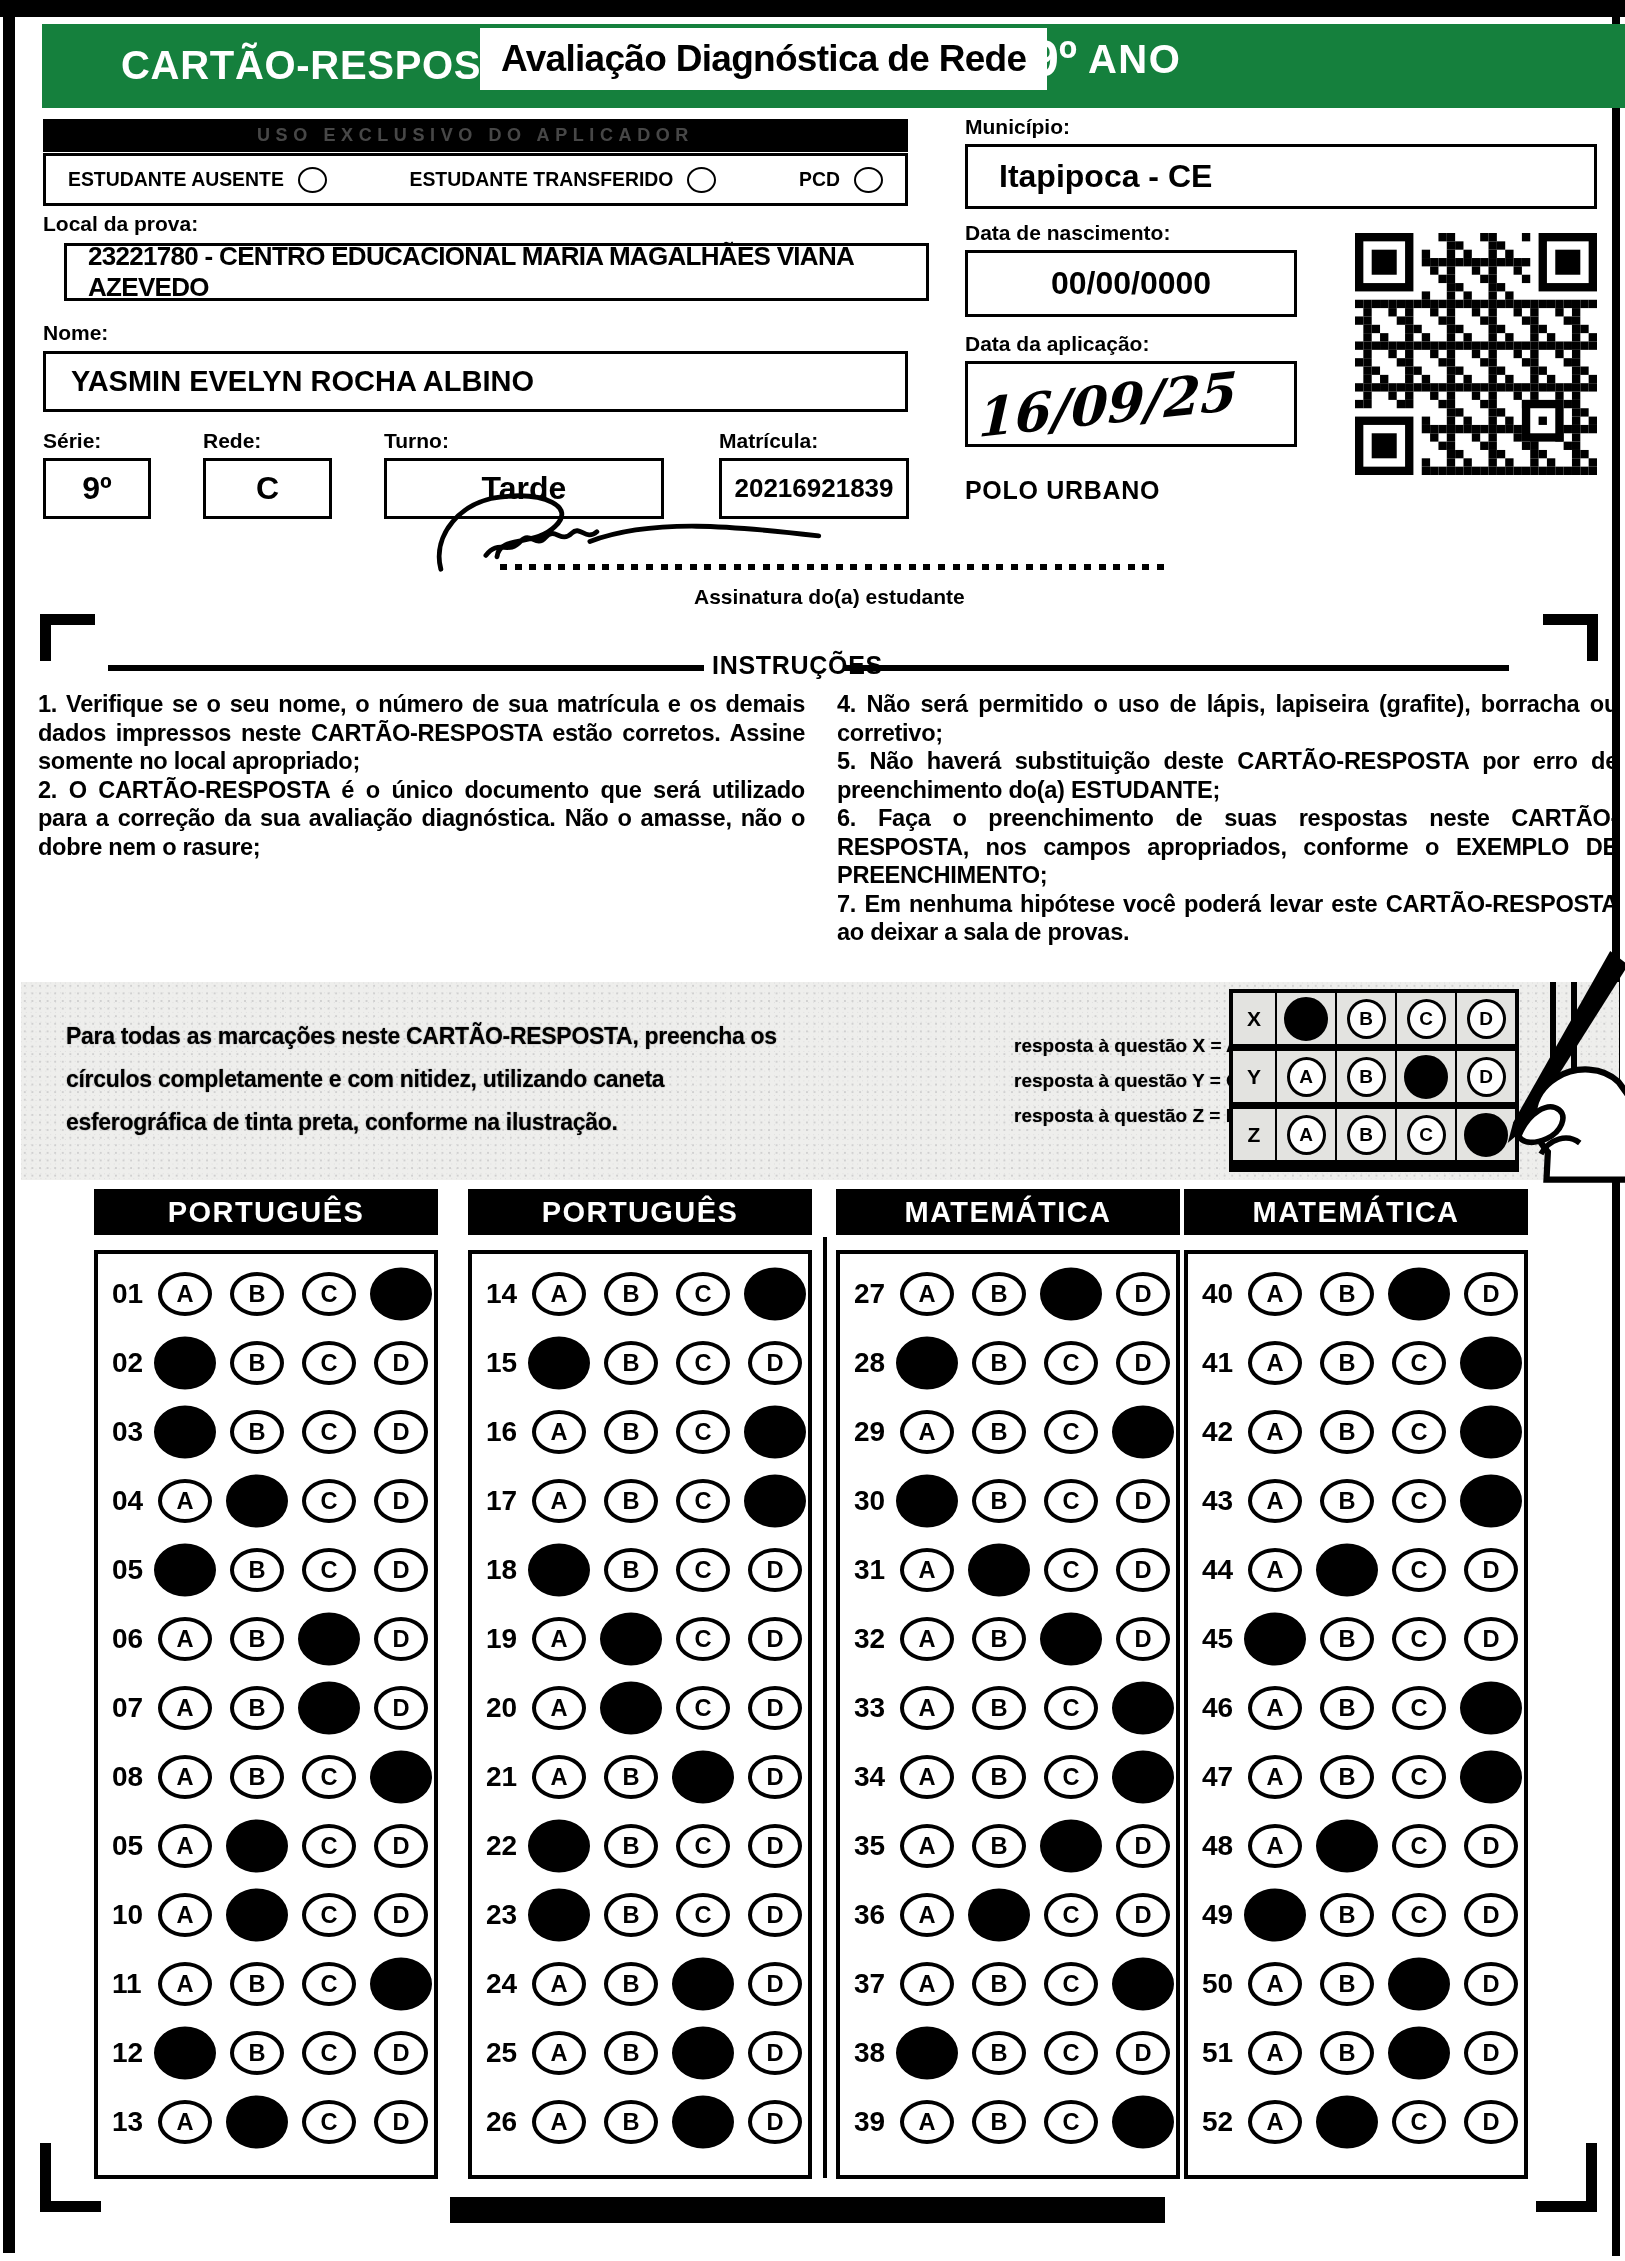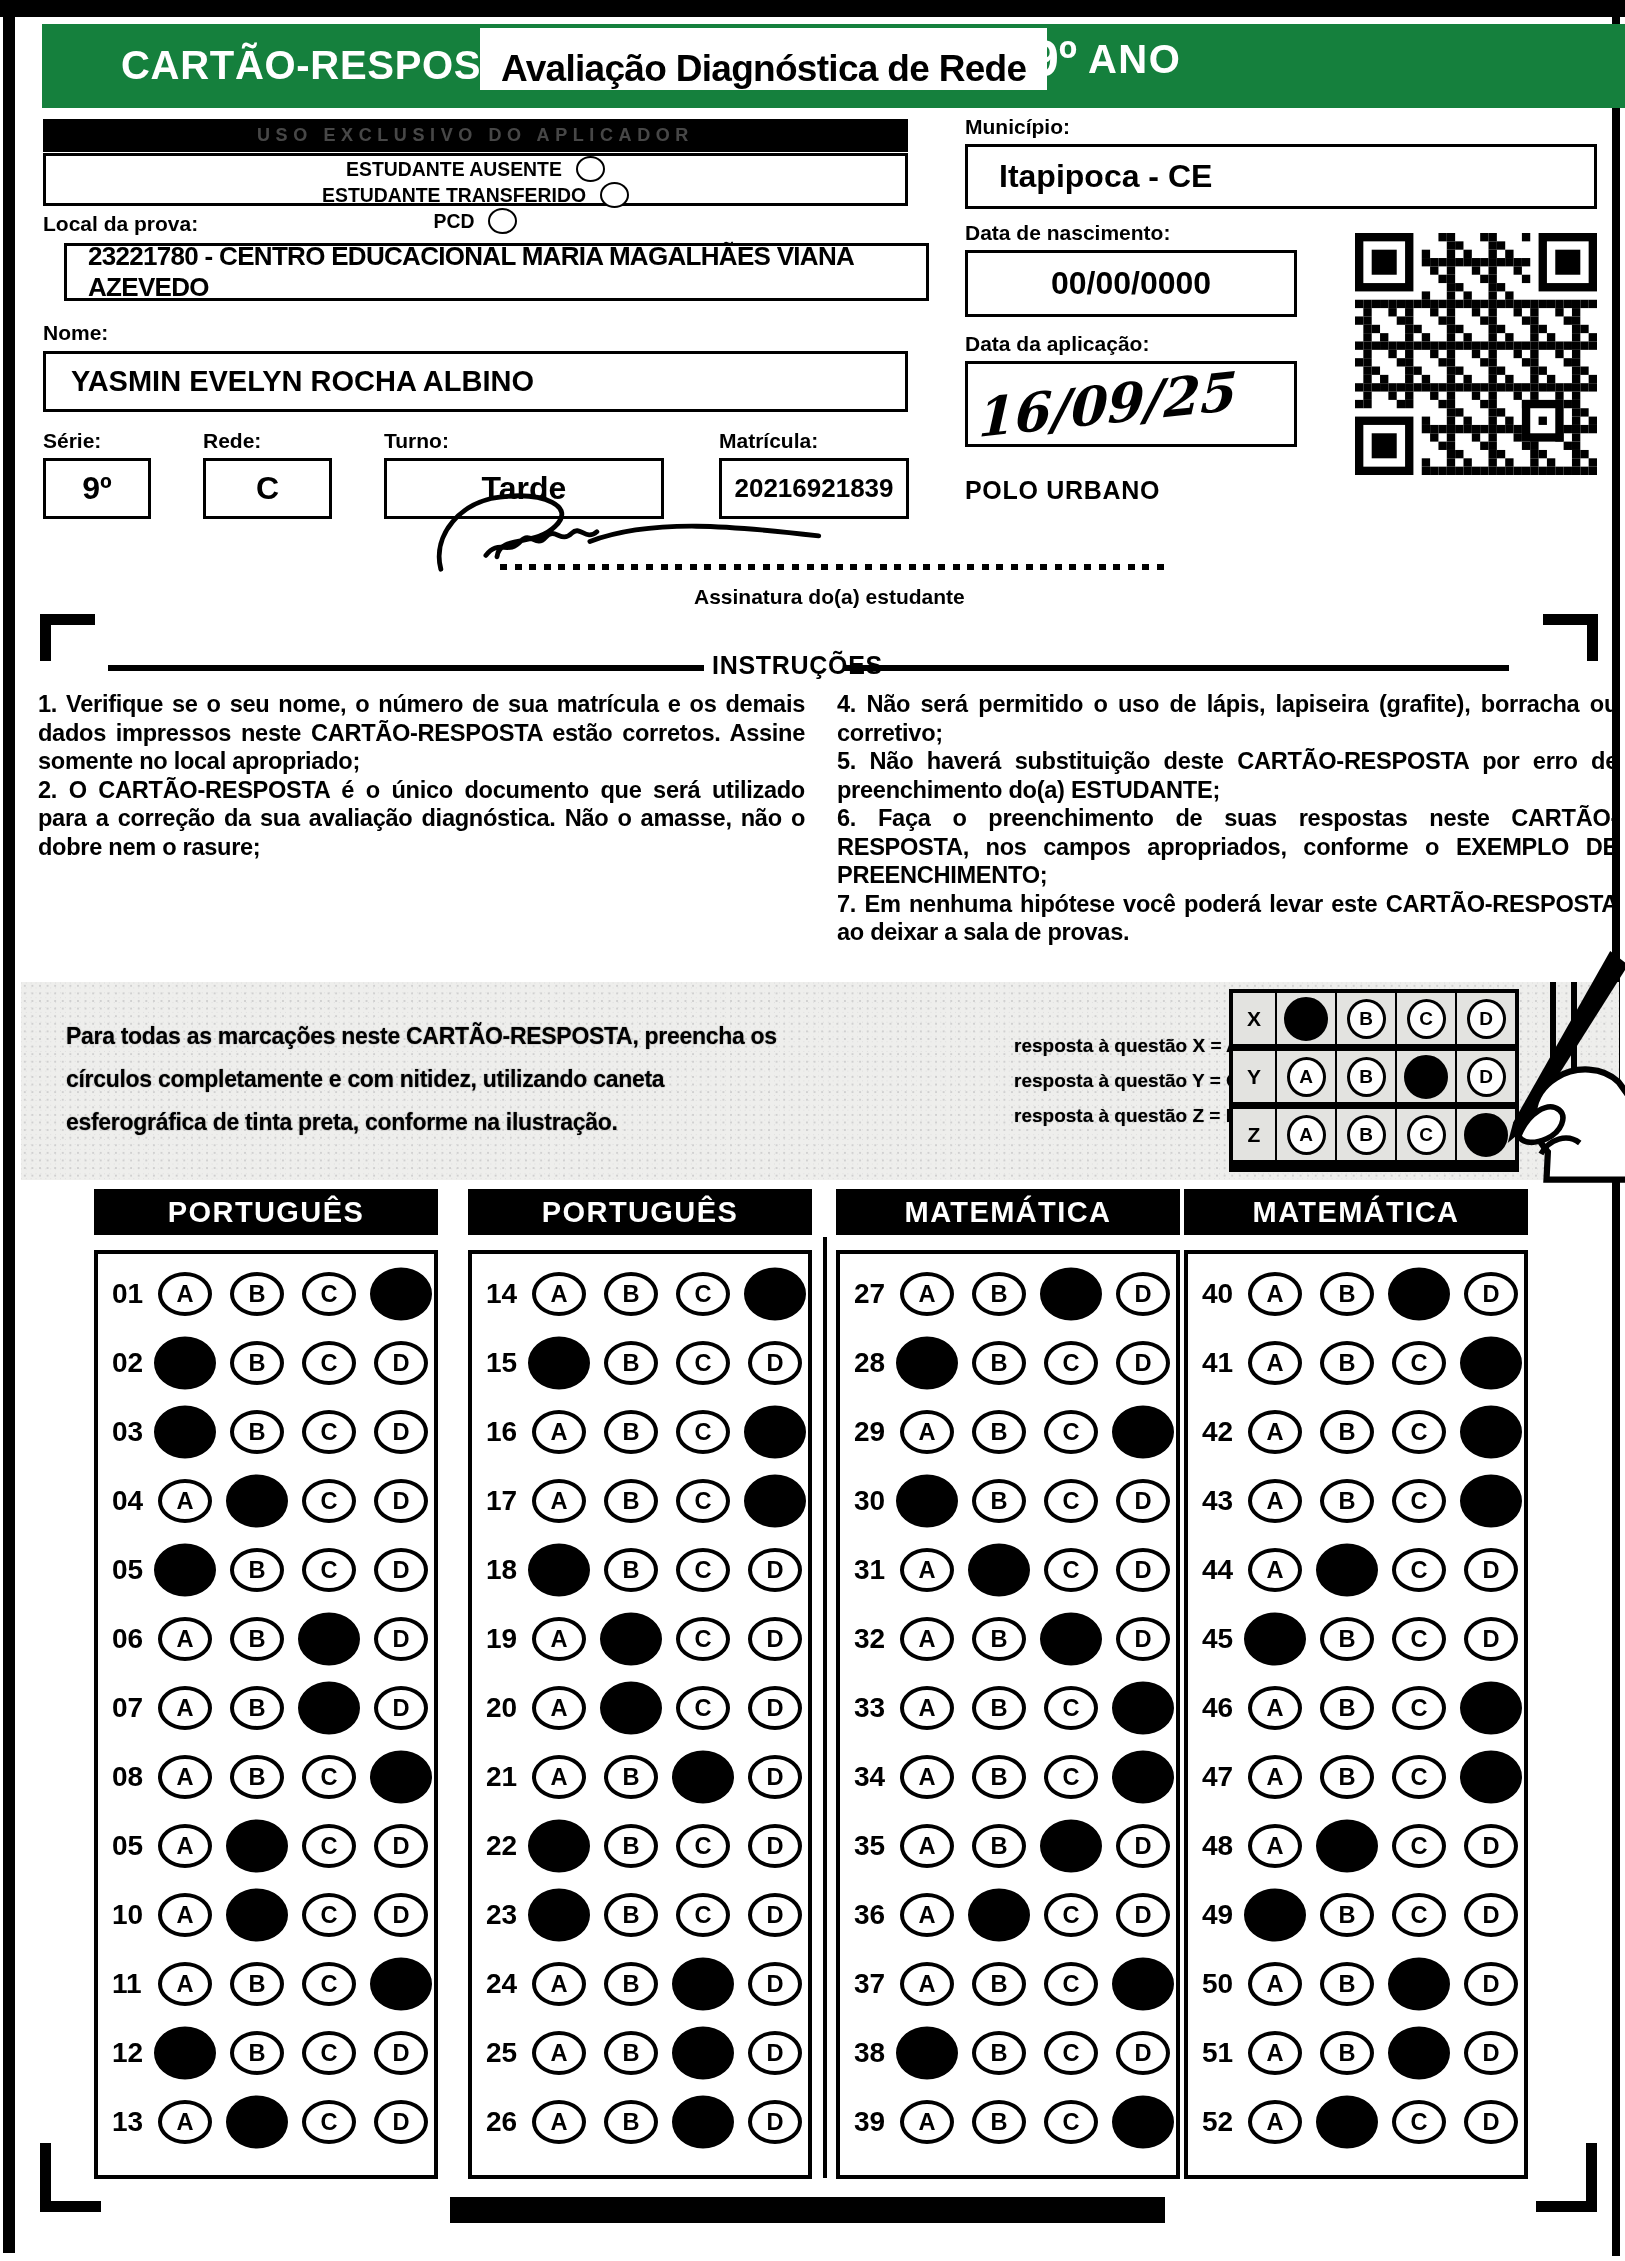--- a/index.html
+++ b/index.html
@@ -7,30 +7,30 @@
         font-family:"Liberation Sans",sans-serif;color:#000;}
   .abs{position:absolute;}
   
   .topbar{left:0;top:0;width:1626px;height:16.7px;background:#000;}
   .leftbar{left:2.8px;top:0;width:12.5px;height:2253px;background:#000;}
   .rightline{left:1612px;top:0;width:7.6px;height:2256px;background:#000;}
   .artifact-line{left:823px;top:1237px;width:4.2px;height:941px;background:#000;}
   
   .header-band{left:42px;top:23.6px;width:1545px;height:84px;background:#15803d;display:flex;align-items:center;padding-left:41px;}
   .h-title{margin-left:38px;font-size:40px;font-weight:700;color:#fff;letter-spacing:0.7px;}
-  .h-sub-box{position:absolute;left:438px;top:4.2px;height:62px;background:#fff;display:flex;align-items:flex-end;padding:0 21px;}
+  .h-sub-box{position:absolute;left:438px;top:4.2px;height:62px;background:#fff;display:flex;align-items:center;padding:0 21px;}
   .h-sub{font-size:37px;font-weight:700;letter-spacing:-0.7px;}
   .h-grade{position:absolute;left:989px;top:0;height:71px;display:flex;align-items:center;color:#fff;}
   .h-grade .num{font-size:50px;font-weight:700;}
   .h-grade .word{font-size:40px;font-weight:700;margin-left:11px;letter-spacing:1.4px;}
   
   .uso-bar{left:43px;top:119px;width:865px;height:33px;background:#000;display:flex;align-items:center;justify-content:center;
            color:rgba(255,255,255,.28);font-size:18px;font-weight:700;letter-spacing:5.6px;}
   .status-box{left:43px;top:153px;width:865px;height:53px;border:3.5px solid #000;box-sizing:border-box;
-              display:flex;align-items:center;justify-content:space-between;padding:0 22px;flex-direction:column;}
+              display:flex;justify-content:space-between;padding:0 22px;}
   .status-item{display:flex;align-items:center;gap:14px;}
   .status-label{font-size:19.4px;font-weight:700;}
   .status-circle{width:25px;height:22px;border:2.8px solid #000;border-radius:50%;background:#fff;}
   .field-label{font-size:21px;font-weight:700;}
   .field-box{border:3.5px solid #000;box-sizing:border-box;display:flex;align-items:center;background:#fff;}
   .v-local{font-size:26px;font-weight:700;padding-left:21px;letter-spacing:-0.7px;}
   .v-nome{font-size:29px;font-weight:700;padding-left:25px;}
   .center{justify-content:center;}
   .v-small{font-size:32px;font-weight:700;}
   .v-mat{font-size:26px;font-weight:700;}

